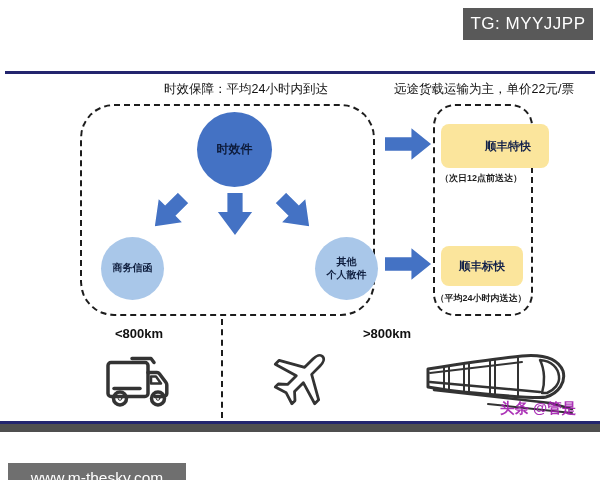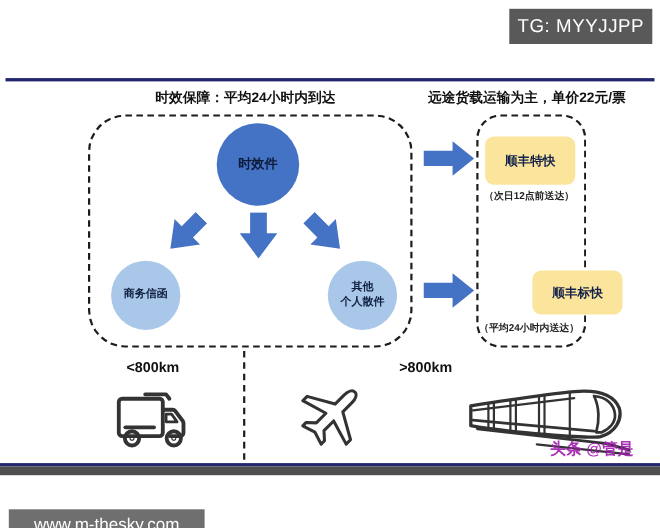--- a/index.html
+++ b/index.html
@@ -8,48 +8,48 @@
     font-family:"Liberation Sans","DejaVu Sans",sans-serif;color:#111;
   }
   .abs{position:absolute;}
   
   #tg-badge{left:463px;top:8px;width:130px;height:32px;background:#595959;color:#fff;
     display:flex;align-items:center;justify-content:center;font-size:17px;letter-spacing:.5px;}
   
   #fig-title{left:6px;top:52px;font-size:15px;font-weight:bold;color:#1F3864;}
   #title-rule{left:5px;top:71px;width:590px;height:3px;background:#23256e;}
   
-  .sec-header{font-size:12.5px;font-weight:bold;color:#111;text-align:center;white-space:nowrap;}
+  .sec-header{font-size:12.5px;font-weight:normal;color:#111;text-align:right;white-space:nowrap;}
   #header-left{left:118px;top:81px;width:210px;}
   #header-right{left:384px;top:81px;width:190px;}
   
   .dashed-box{border:2px dashed #1c1c1c;background:transparent;}
   #left-box{left:80px;top:104px;width:291px;height:208px;border-radius:34px;}
   #right-box{left:433px;top:104px;width:96px;height:208px;border-radius:22px;}
   
   .circle{border-radius:50%;display:flex;flex-direction:column;align-items:center;justify-content:center;
     text-align:left;font-weight:bold;color:#101f3f;line-height:1.25;}
   #root-circle{left:197px;top:112px;width:75px;height:75px;background:#4472C4;font-size:12px;color:#0d1b3a;}
   .leaf-circle{width:63px;height:63px;background:#A9C7E9;font-size:10px;}
   #leaf-1{left:101px;top:237px;}
   #leaf-2{left:203px;top:237px;}
-  #leaf-3{left:298px;top:237px;}
+  #leaf-3{left:315px;top:237px;}
   
   .blk-arrow svg{display:block;width:100%;height:100%;}
   .blk-arrow path{fill:#4472C4;}
   #arrow-dl{left:150px;top:192px;width:38px;height:40px;transform:rotate(45deg);}
   #arrow-d {left:216px;top:193px;width:38px;height:42px;}
   #arrow-dr{left:276px;top:192px;width:38px;height:40px;transform:rotate(-45deg);}
   #arrow-r1{left:385px;top:127px;width:47px;height:34px;}
   #arrow-r2{left:385px;top:247px;width:47px;height:34px;}
   
   .product-box{background:#FBE59C;border-radius:8px;display:flex;align-items:center;justify-content:center;
     font-size:11.5px;font-weight:bold;color:#13224a;}
-  #product-1{left:441px;top:124px;width:82px;height:44px;}
-  #product-2{left:441px;top:246px;width:82px;height:40px;margin-left:43px;}
+  #product-1{left:441px;top:124px;width:82px;height:44px;padding-left:26px;}
+  #product-2{left:441px;top:246px;width:82px;height:40px;}
   .product-note{width:100px;text-align:center;font-size:9px;font-weight:bold;color:#222;white-space:nowrap;}
   #note-1{left:431px;top:172px;}
   #note-2{left:431px;top:292px;}
   
   #v-dash{left:221px;top:319px;height:99px;width:0;border-left:2px dashed #1c1c1c;}
   .dist-label{font-size:13px;font-weight:bold;color:#111;width:70px;text-align:center;}
   #dist-left{left:104px;top:326px;}
   #dist-right{left:352px;top:326px;}
   
   .ticon svg{display:block;width:100%;height:100%;}

